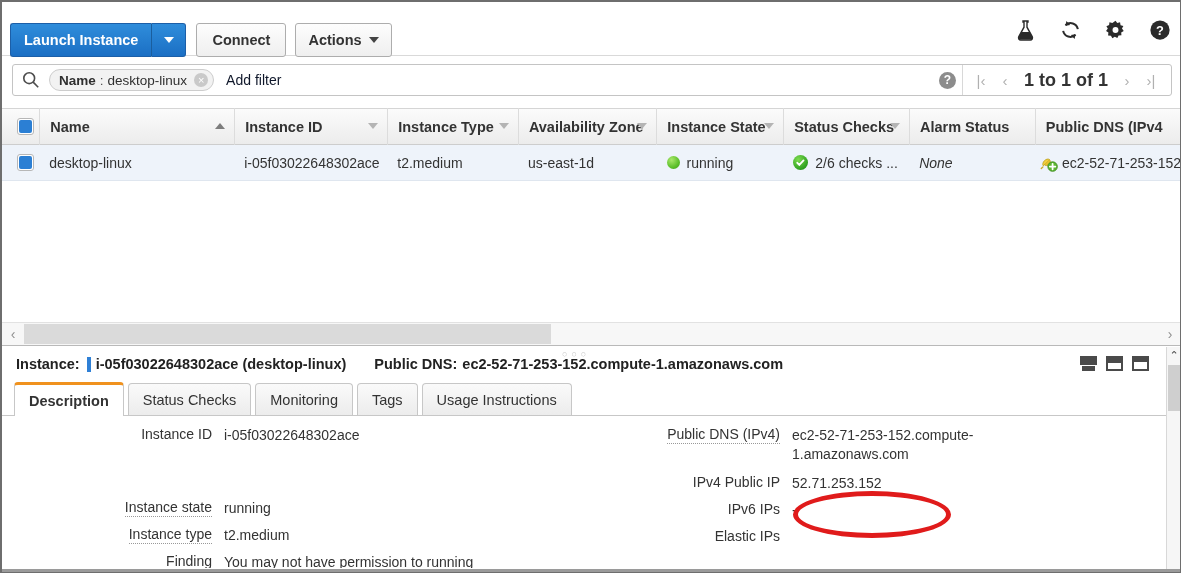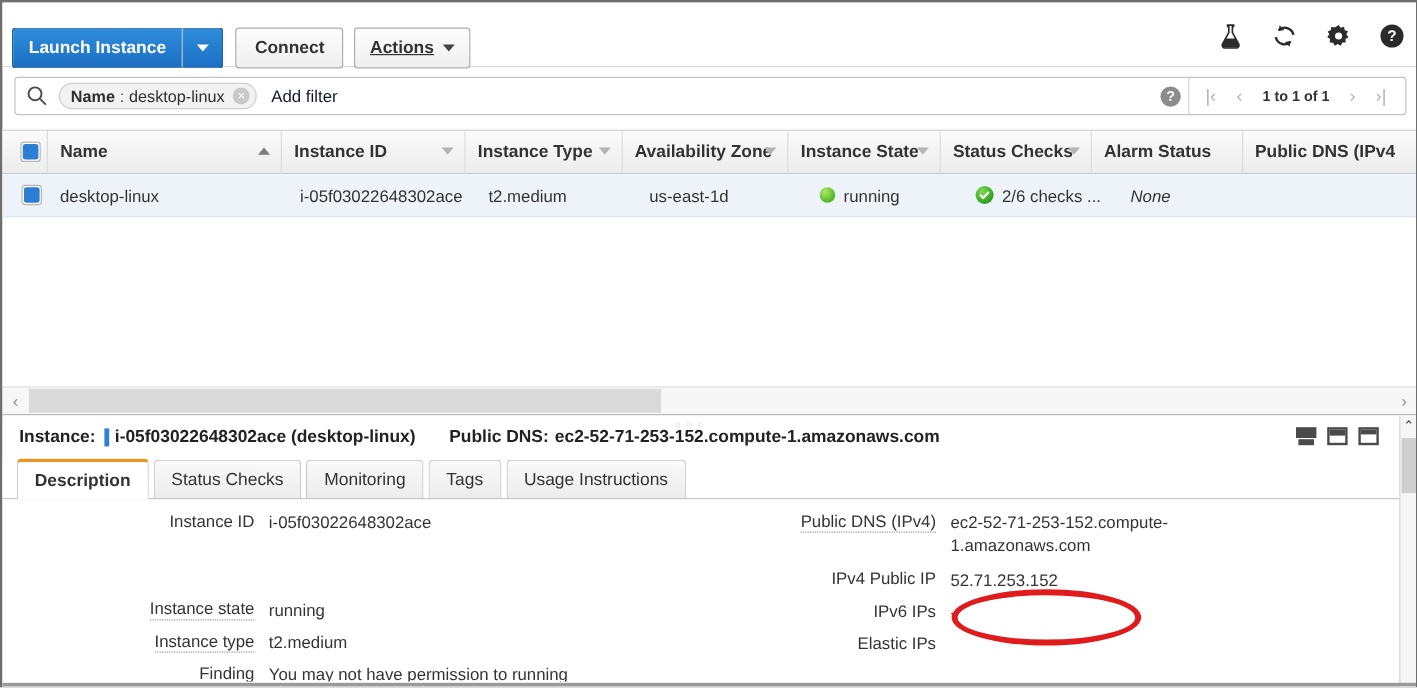--- a/index.html
+++ b/index.html
@@ -47,21 +47,21 @@
   .btn-primary-caret {
     width: 34px;
     border: 1px solid #1c5fa8;
     border-left: none;
     border-radius: 0 3px 3px 0;
     background: linear-gradient(to bottom,#2f8ddb 0%, #1b6fc4 100%);
     display: flex; align-items: center; justify-content: center;
     cursor: pointer;
   }
   .btn-connect { padding: 12px 15px; margin-left: 10px; }
-  .btn-actions { padding: 0 12px; margin-left: 9px; gap: 7px; text-decoration: underline; }
+  .btn-actions { padding: 0 12px; margin-left: 9px; gap: 7px; }
   .caret-down {
     width: 0; height: 0;
     border-left: 5px solid transparent;
     border-right: 5px solid transparent;
     border-top: 6px solid #ffffff;
   }
   .caret-dark {
     width: 0; height: 0;
     border-left: 5px solid transparent;
     border-right: 5px solid transparent;
@@ -118,21 +118,21 @@
     padding-right: 8px; padding-left: 6px;
     border-left: 1px solid #d8d8d8;
     height: 30px;
   }
   .pg-arrow {
     width: 24px; text-align: center;
     color: #b0b0b0; font-size: 15px; cursor: pointer;
     font-family: "Liberation Sans", sans-serif;
   }
   .pg-label {
-    font-size: 12px; font-weight: bold; color: #333;
+    font-size: 18px; font-weight: bold; color: #333;
     padding: 0 7px; white-space: nowrap;
   }
 
   
   .table-wrap {
     position: absolute; left: 0; top: 106px;
     width: 1179px; height: 214px;
     background: #ffffff;
   }
   .thead {
@@ -472,20 +472,32 @@
       </div>
       <div class="td" style="width:129px">
         <span class="check-green">
           <svg width="11" height="11" viewBox="0 0 12 12">
               <path d="M2.5 6.3l2.2 2.4 4.6-5" fill="none" stroke="#ffffff" stroke-width="2" stroke-linecap="round" stroke-linejoin="round"></path>
             </svg>
         </span>
         <span>2/6 checks ...</span>
       </div>
       <div class="td italic-none" style="width:129px">None</div>
+      <div class="td" style="width:150px;padding-left:0">
+        <span style="width:42px;display:flex;align-items:center;justify-content:center">
+          <svg width="19" height="19" viewBox="0 0 20 20">
+            <path d="M4.5 13.5c-1-1.3-.6-3.6 1.2-5.4 1.8-1.8 4-2.2 5.3-1.2l-6.5 6.6z" fill="#f2cf3c" stroke="#b79a16" stroke-width="0.8"></path>
+            <path d="M11 6.9c1.2 1.2 1.4 3.4-.3 5.1-1.7 1.7-3.9 1.5-5.1.3" fill="#e8c02c" stroke="#b79a16" stroke-width="0.8"></path>
+            <path d="M4.2 14.6l-1.8 1.8" stroke="#c9a921" stroke-width="1.4" stroke-linecap="round"></path>
+            <circle cx="14.3" cy="14.3" r="5" fill="#5cb531" stroke="#3d8c1c" stroke-width="0.9"></circle>
+            <path d="M14.3 11.4v5.8M11.4 14.3h5.8" stroke="#ffffff" stroke-width="1.9" stroke-linecap="round"></path>
+          </svg>
+        </span>
+        <span>ec2-52-71-253-152</span>
+      </div>
     </div>
   </div>
 
   <div class="hscroll">
     <span class="hs-arrow">‹</span>
     <span class="hs-track">
       <span class="hs-thumb"></span>
     </span>
     <span class="hs-arrow">›</span>
   </div>

